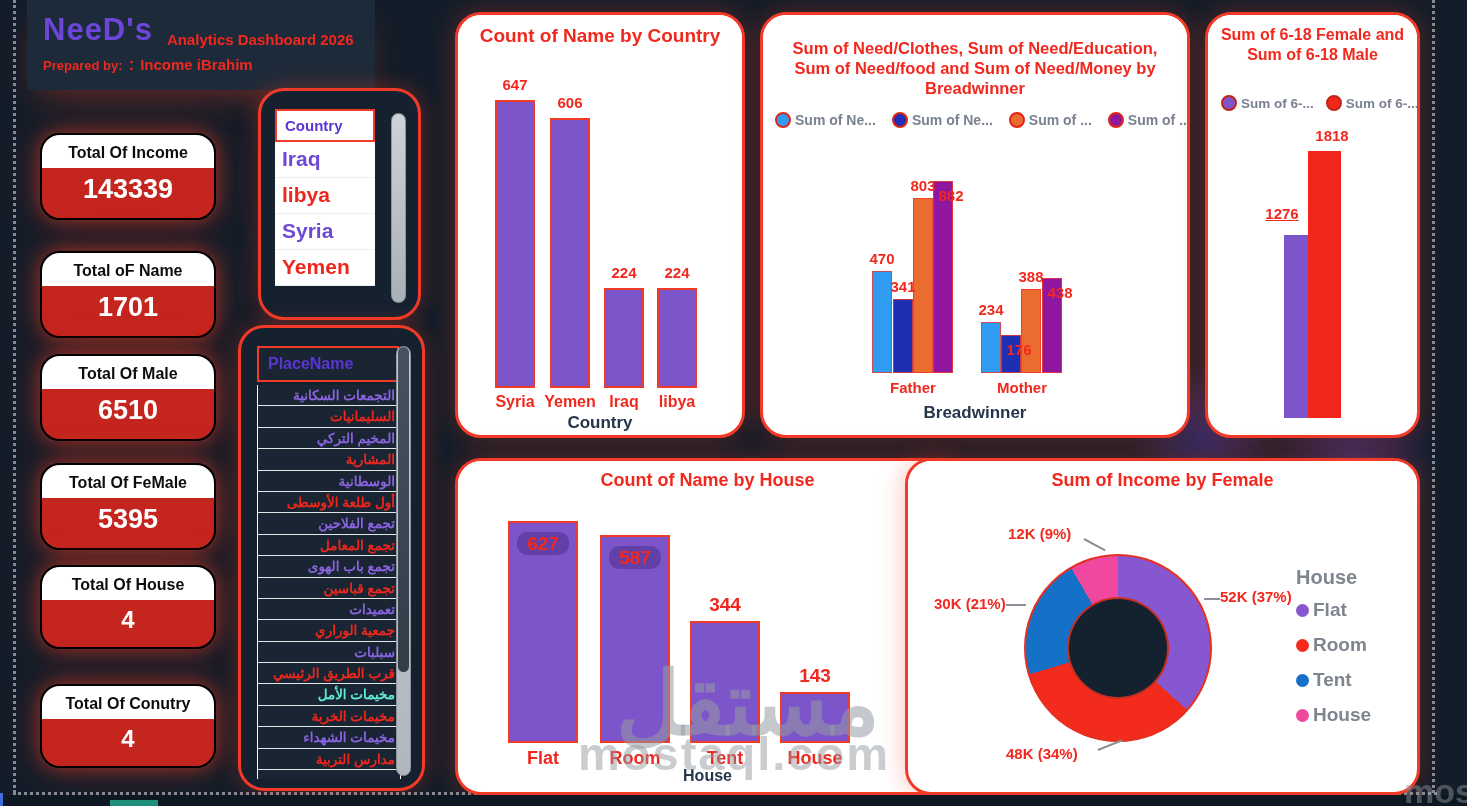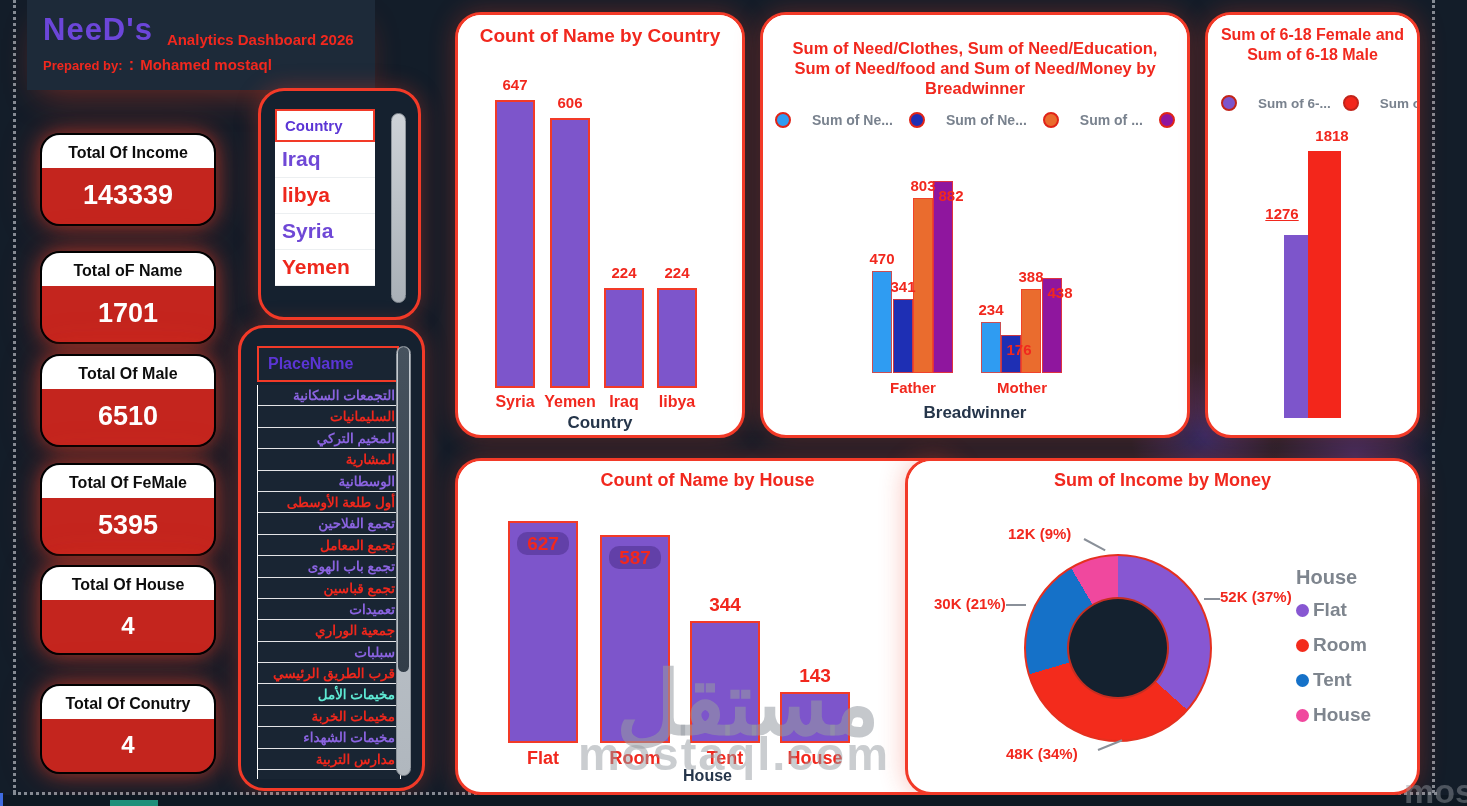--- a/index.html
+++ b/index.html
@@ -17,21 +17,21 @@
   .hdr-line1{display:flex;align-items:flex-end;gap:14px;}
   .hdr-title{color:#6c46d9;font-size:31px;letter-spacing:1px;}
   .hdr-sub{color:#f1281e;font-size:15px;}
   .hdr-line2{margin-top:8px;color:#f1281e;font-size:15px;}
   .hdr-prep{font-size:13px;}
   .hdr-mark{font-size:16px;margin:0 2px;}
   
   .kpi{position:absolute;left:40px;width:172px;border:2px solid #000;border-radius:20px;overflow:hidden;
        box-shadow:0 0 18px rgba(240,60,35,.55),0 0 40px rgba(240,60,35,.28);}
   .kpi .lbl{background:#fff;color:#0d0d0d;text-align:center;font-size:16px;padding:9px 4px 6px;}
-  .kpi .val{background:#c4251e;color:#fff;text-align:center;font-size:27px;padding:12px 0 13px;}
+  .kpi .val{background:#c4251e;color:#fff;text-align:center;font-size:27px;padding:6px 0 13px;}
   
   .slicer-card{position:absolute;background:#15212f;border:3px solid #f23a28;border-radius:26px;
                box-shadow:0 0 22px rgba(240,60,35,.35);box-sizing:border-box;}
   .country-box{position:absolute;left:14px;top:18px;width:100px;background:#fff;}
   .country-head{border:2px solid #f23a28;color:#5b35d5;background:#fff;font-size:15px;padding:6px 8px;}
   .country-item{font-size:21px;padding:5px 7px 6px;border-bottom:1px solid #eceff1;background:#fff;cursor:pointer;}
   .scroll-capsule{position:absolute;width:13px;border-radius:8px;background:linear-gradient(180deg,#cdd2d7,#a9b0b7);
                   border:1px solid #8e959c;}
   .place-head{position:absolute;left:16px;top:18px;width:142px;border:2px solid #f23a28;color:#5b35d5;
               font-size:16px;padding:7px 9px;box-sizing:border-box;background:rgba(255,255,255,.02);}
@@ -47,21 +47,21 @@
   
   .card{position:absolute;background:#ffffff;border:3px solid #f23a28;border-radius:26px;overflow:hidden;
         box-shadow:0 0 26px rgba(240,60,35,.32);box-sizing:border-box;}
   .card-head{background:#fff;color:#f1281e;text-align:center;padding:9px 10px;line-height:1.22;}
   .bar{position:absolute;background:#7d55cb;}
   .bar.bordered{border:2px solid #f23a28;box-sizing:border-box;}
   .dlabel{position:absolute;color:#f1281e;text-align:center;font-size:15px;}
   .clabel{position:absolute;color:#f1281e;text-align:center;font-size:16px;}
   .axlabel{position:absolute;color:#25354a;text-align:center;font-size:17px;left:0;right:0;}
   .legend{position:absolute;display:flex;align-items:center;color:#79828e;}
-  .litem{display:flex;align-items:center;white-space:nowrap;gap:17px;}
+  .litem{display:flex;align-items:center;white-space:nowrap;}
   .ldot{border-radius:50%;margin-right:4px;flex:0 0 auto;}
   .pill{background:rgba(55,32,110,.38);border-radius:10px;padding:1px 10px;}
   
   .donut{position:absolute;border-radius:50%;border:2px solid #e5301f;box-sizing:border-box;}
   .donut-hole{position:absolute;border-radius:50%;background:#14212f;border:2px solid rgba(229,48,31,.85);box-sizing:border-box;}
   .leader{position:absolute;height:0;border-top:2px solid #8a9099;transform-origin:left center;}
   .dn-legend{position:absolute;color:#7e858e;}
   .dn-legend .title{font-size:20px;margin-bottom:10px;}
   .dn-item{display:flex;align-items:center;margin-bottom:13px;font-size:19px;cursor:pointer;}
   .dn-item .ldot{width:13px;height:13px;}
@@ -88,21 +88,21 @@
   <div class="dot-h"></div>
 
   <header class="hdr">
     <div class="hdr-line1">
       <span class="hdr-title">NeeD's</span>
       <span class="hdr-sub">Analytics Dashboard 2026</span>
     </div>
     <div class="hdr-line2">
       <span class="hdr-prep">Prepared by:</span>
       <span class="hdr-mark">:</span>
-      <span>Mohamed mostaql</span>
+      <span>Income iBrahim</span>
     </div>
   </header>
 
   <div class="kpi" style="top:133px;">
     <div class="lbl">Total Of Income</div>
     <div class="val">143339</div>
   </div>
   <div class="kpi" style="top:251px;">
     <div class="lbl">Total oF Name</div>
     <div class="val">1701</div>
@@ -259,21 +259,21 @@
         <div class="dlabel" style="left: 227px; top: 133px; width: 80px; font-size: 19px; z-index: 5;">344</div>
         <div class="clabel" style="left: 223px; top: 287px; width: 88px; font-size: 18px;">Tent</div>
         <div class="bar bordered" style="left: 322px; top: 231px; width: 70px; height: 51px; background: rgb(125, 85, 203); border-color: rgb(242, 58, 40);"></div>
         <div class="dlabel" style="left: 317px; top: 204px; width: 80px; font-size: 19px; z-index: 5;">143</div>
         <div class="clabel" style="left: 313px; top: 287px; width: 88px; font-size: 18px;">House</div>
         <div class="axlabel" style="top: 306px; font-size: 16px;">House</div>
       </div>
   </section>
 
   <section class="card" style="left:905px;top:458px;width:515px;height:337px;">
-    <div class="card-head" style="font-size:18px;">Sum of Income by Money</div>
+    <div class="card-head" style="font-size:18px;">Sum of Income by Female</div>
     <div class="plot" id="plot-donut">
         <div class="donut" style="left: 116px; top: 93px; width: 188px; height: 188px; background: conic-gradient(rgb(135, 87, 210) 0deg, rgb(135, 87, 210) 131.8deg, rgb(243, 43, 28) 131.8deg, rgb(243, 43, 28) 253.5deg, rgb(21, 113, 200) 253.5deg, rgb(21, 113, 200) 329.6deg, rgb(240, 72, 158) 329.6deg, rgb(240, 72, 158) 360deg);"></div>
         <div class="donut-hole" style="left: 159px; top: 136px; width: 102px; height: 102px;"></div>
         <div class="dlabel" style="left: 312px; top: 127px; width: 110px; text-align: left; font-size: 15px;">52K (37%)</div>
         <div class="leader" style="left: 296px; top: 137px; width: 16px; transform: rotate(0deg);"></div>
         <div class="dlabel" style="left: 98px; top: 284px; width: 110px; text-align: left; font-size: 15px;">48K (34%)</div>
         <div class="leader" style="left: 190px; top: 288px; width: 26px; transform: rotate(-22deg);"></div>
         <div class="dlabel" style="left: 26px; top: 134px; width: 110px; text-align: left; font-size: 15px;">30K (21%)</div>
         <div class="leader" style="left: 98px; top: 143px; width: 20px; transform: rotate(0deg);"></div>
         <div class="dlabel" style="left: 100px; top: 64px; width: 110px; text-align: left; font-size: 15px;">12K (9%)</div>

